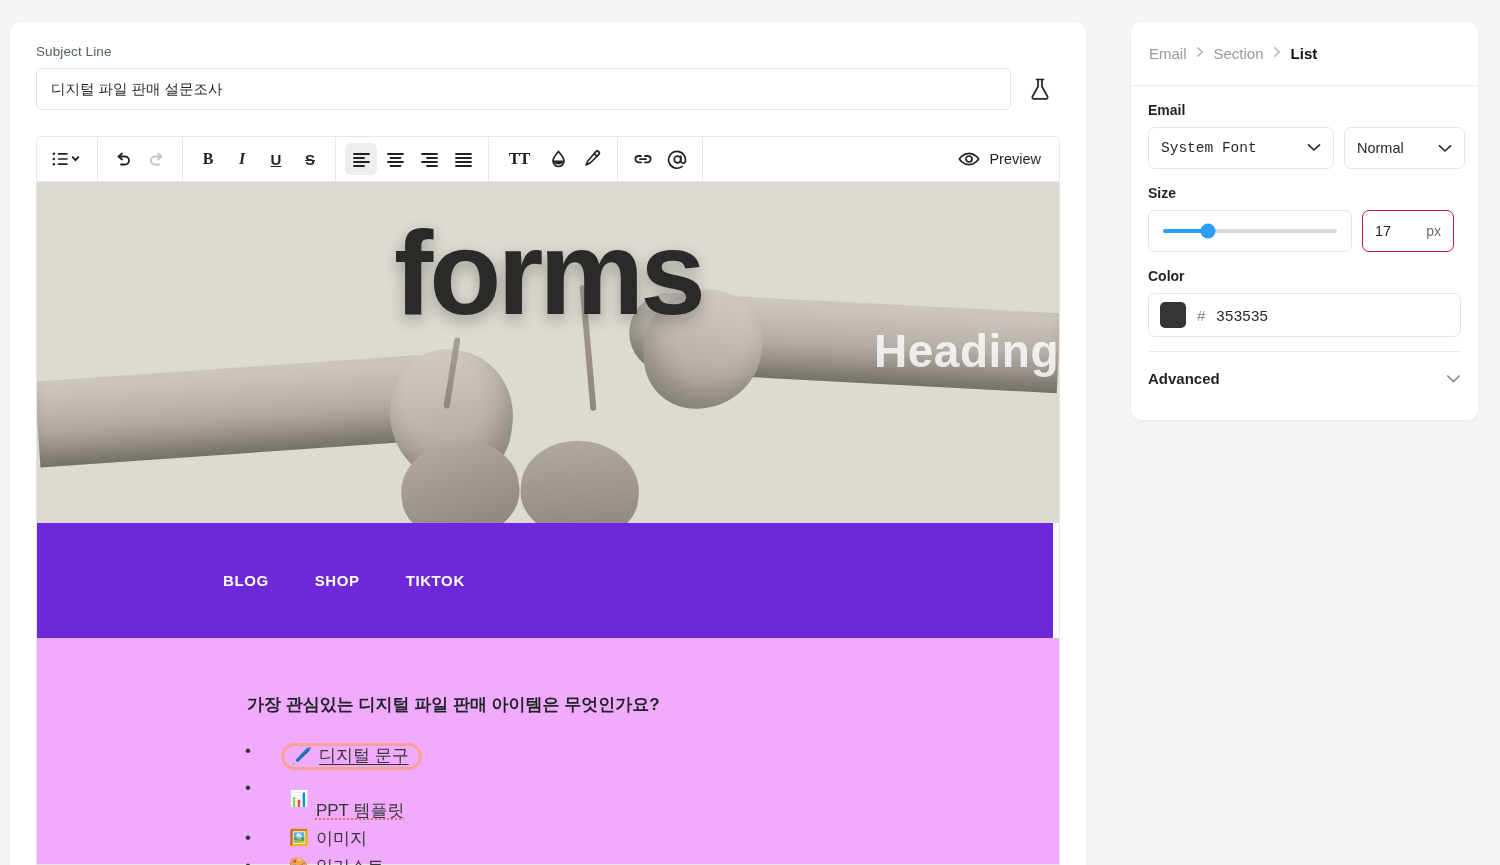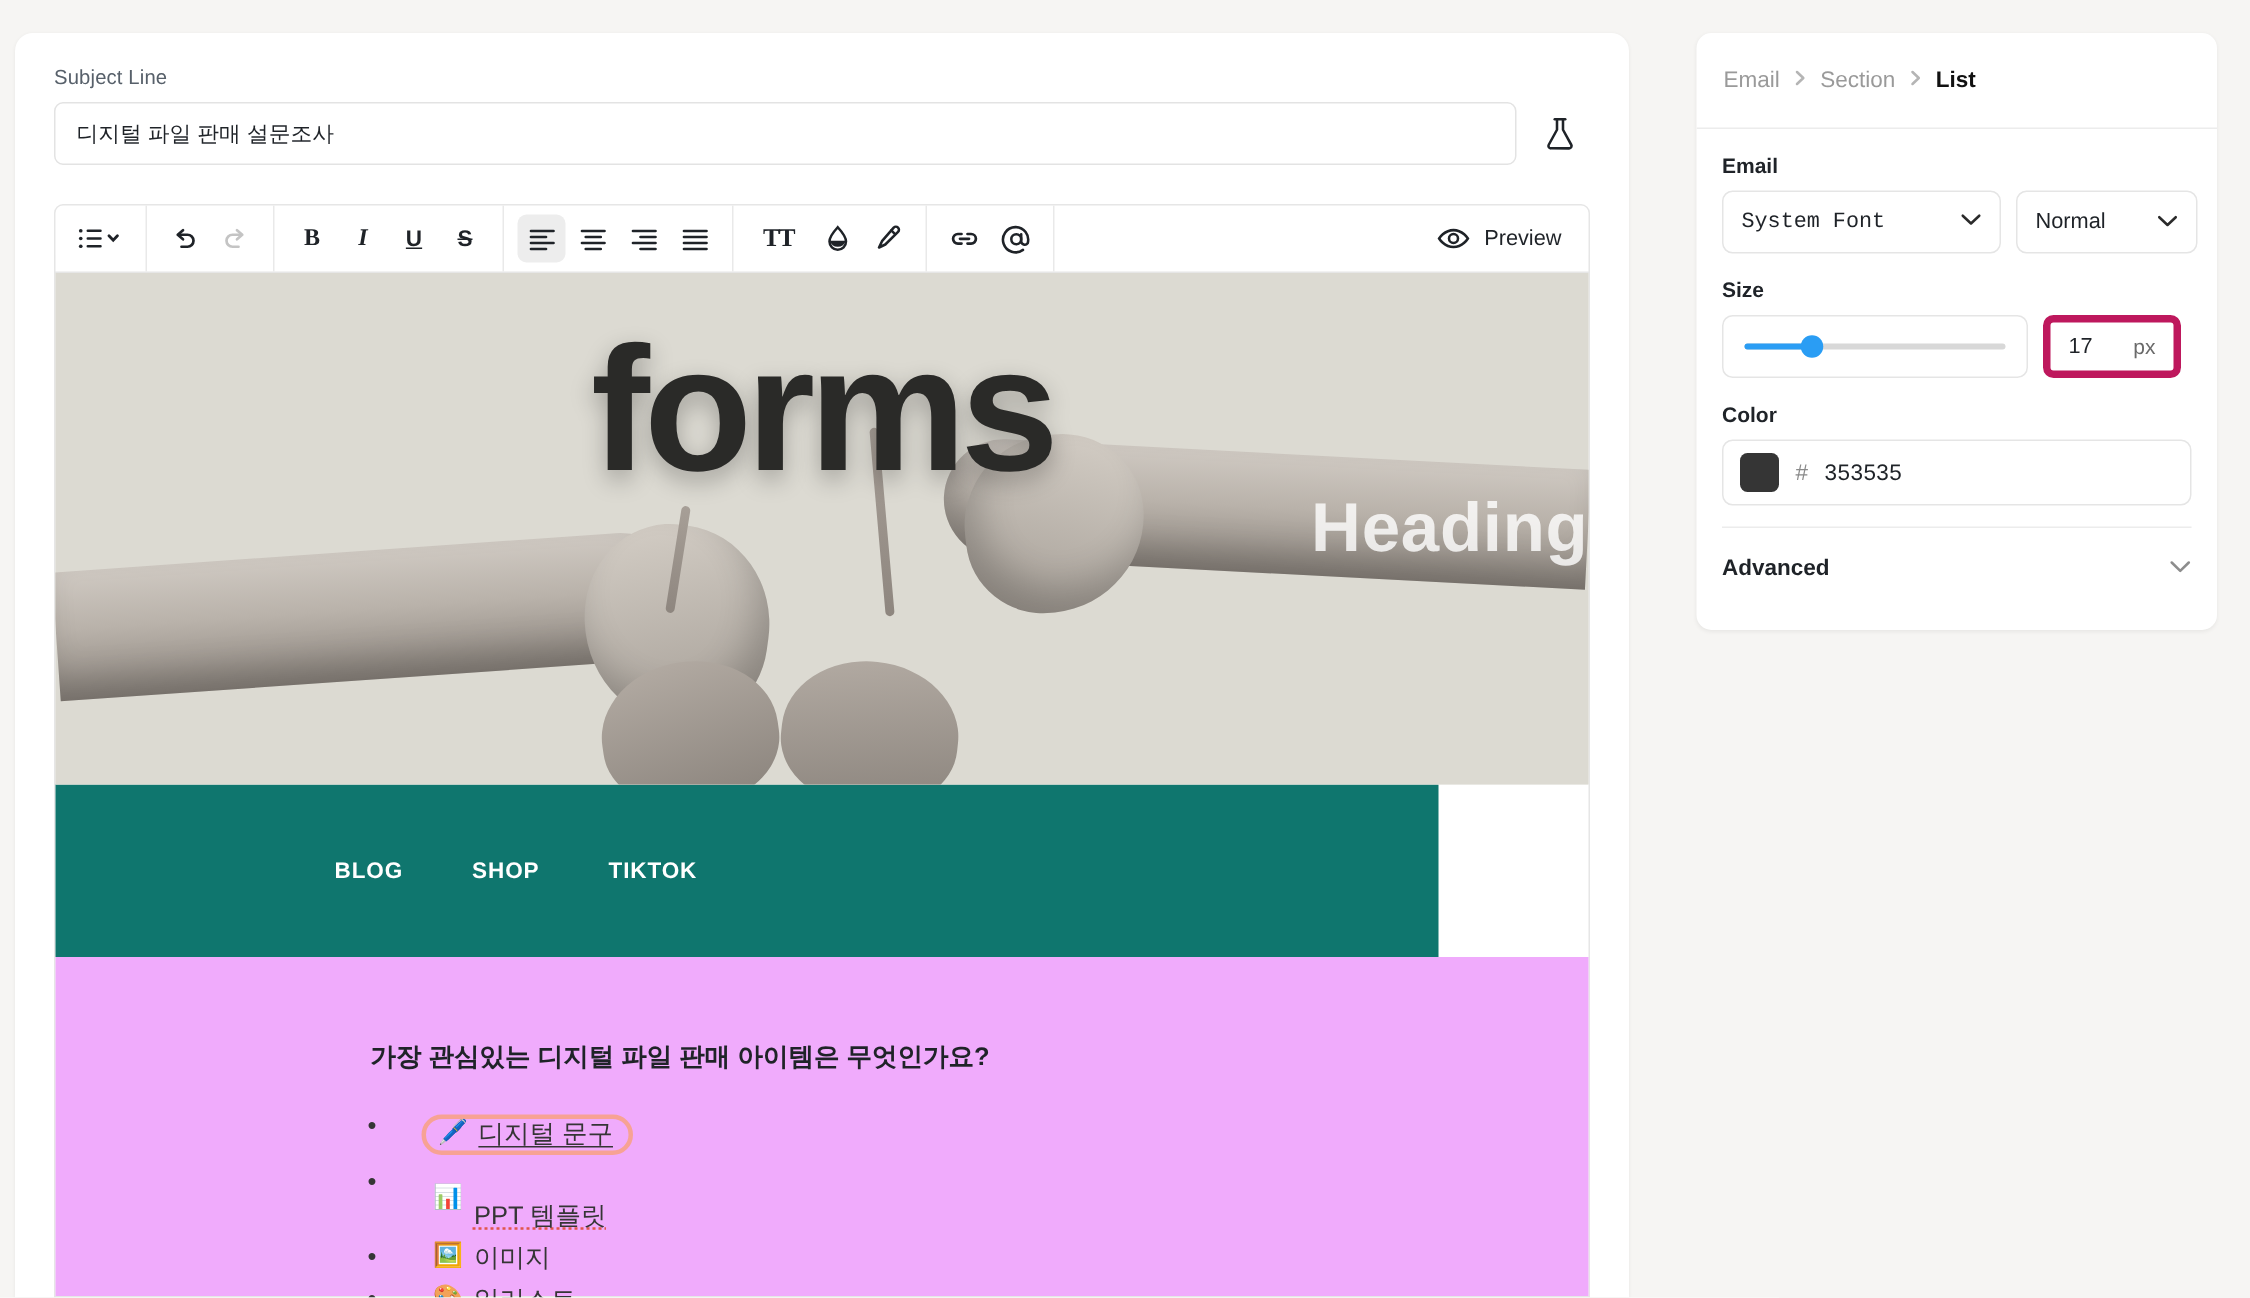--- a/index.html
+++ b/index.html
@@ -148,22 +148,22 @@
     color: #2a2a28;
     text-shadow: 0 6px 16px rgba(0,0,0,.28);
   }
   .hero-sub {
     position: absolute; left: 0; right: 0; top: 142px;
     text-align: right;
     font-weight: 700; font-size: 46px; letter-spacing: .5px;
     color: rgba(255,255,255,.80);
   }
   .navbar {
-    width: 922px; height: 115px;
-    background: #0f766e;
+    width: 1016px; height: 115px;
+    background: #6d28d9;
     display: flex; align-items: center;
     padding-left: 186px; gap: 46px;
   }
   .nav-link {
     color: #fff; font-size: 15px; font-weight: 700;
     letter-spacing: .6px; cursor: pointer;
   }
   .content-area { padding: 55px 0 0 160px; background:#f0abfc; height: 226px; }
   .q-heading {
     font-size: 17px; font-weight: 700; color: #1f2328;
@@ -236,21 +236,21 @@
     position: absolute; left: 0; top: 0; height: 4px;
     background: #2a9df4; border-radius: 2px;
   }
   .thumb {
     position: absolute; top: 50%;
     width: 15px; height: 15px; border-radius: 50%;
     background: #2a9df4; transform: translate(-50%,-50%);
   }
   .num-box {
     flex: 0 0 92px; height: 42px;
-    border: 5px solid #be185d; border-radius: 7px;
+    border: 1px solid #be185d; border-radius: 7px;
     display: flex; align-items: center; justify-content: space-between;
     padding: 0 12px; font-size: 14.5px; color: #1f2328;
   }
   .num-unit { color: #6b6b6b; font-size: 14px; }
   .color-box {
     height: 44px; border: 1px solid #e5e5e5; border-radius: 7px;
     display: flex; align-items: center; padding: 0 11px; gap: 11px;
     margin-bottom: 14px;
   }
   .swatch { width: 26px; height: 26px; border-radius: 5px; }

